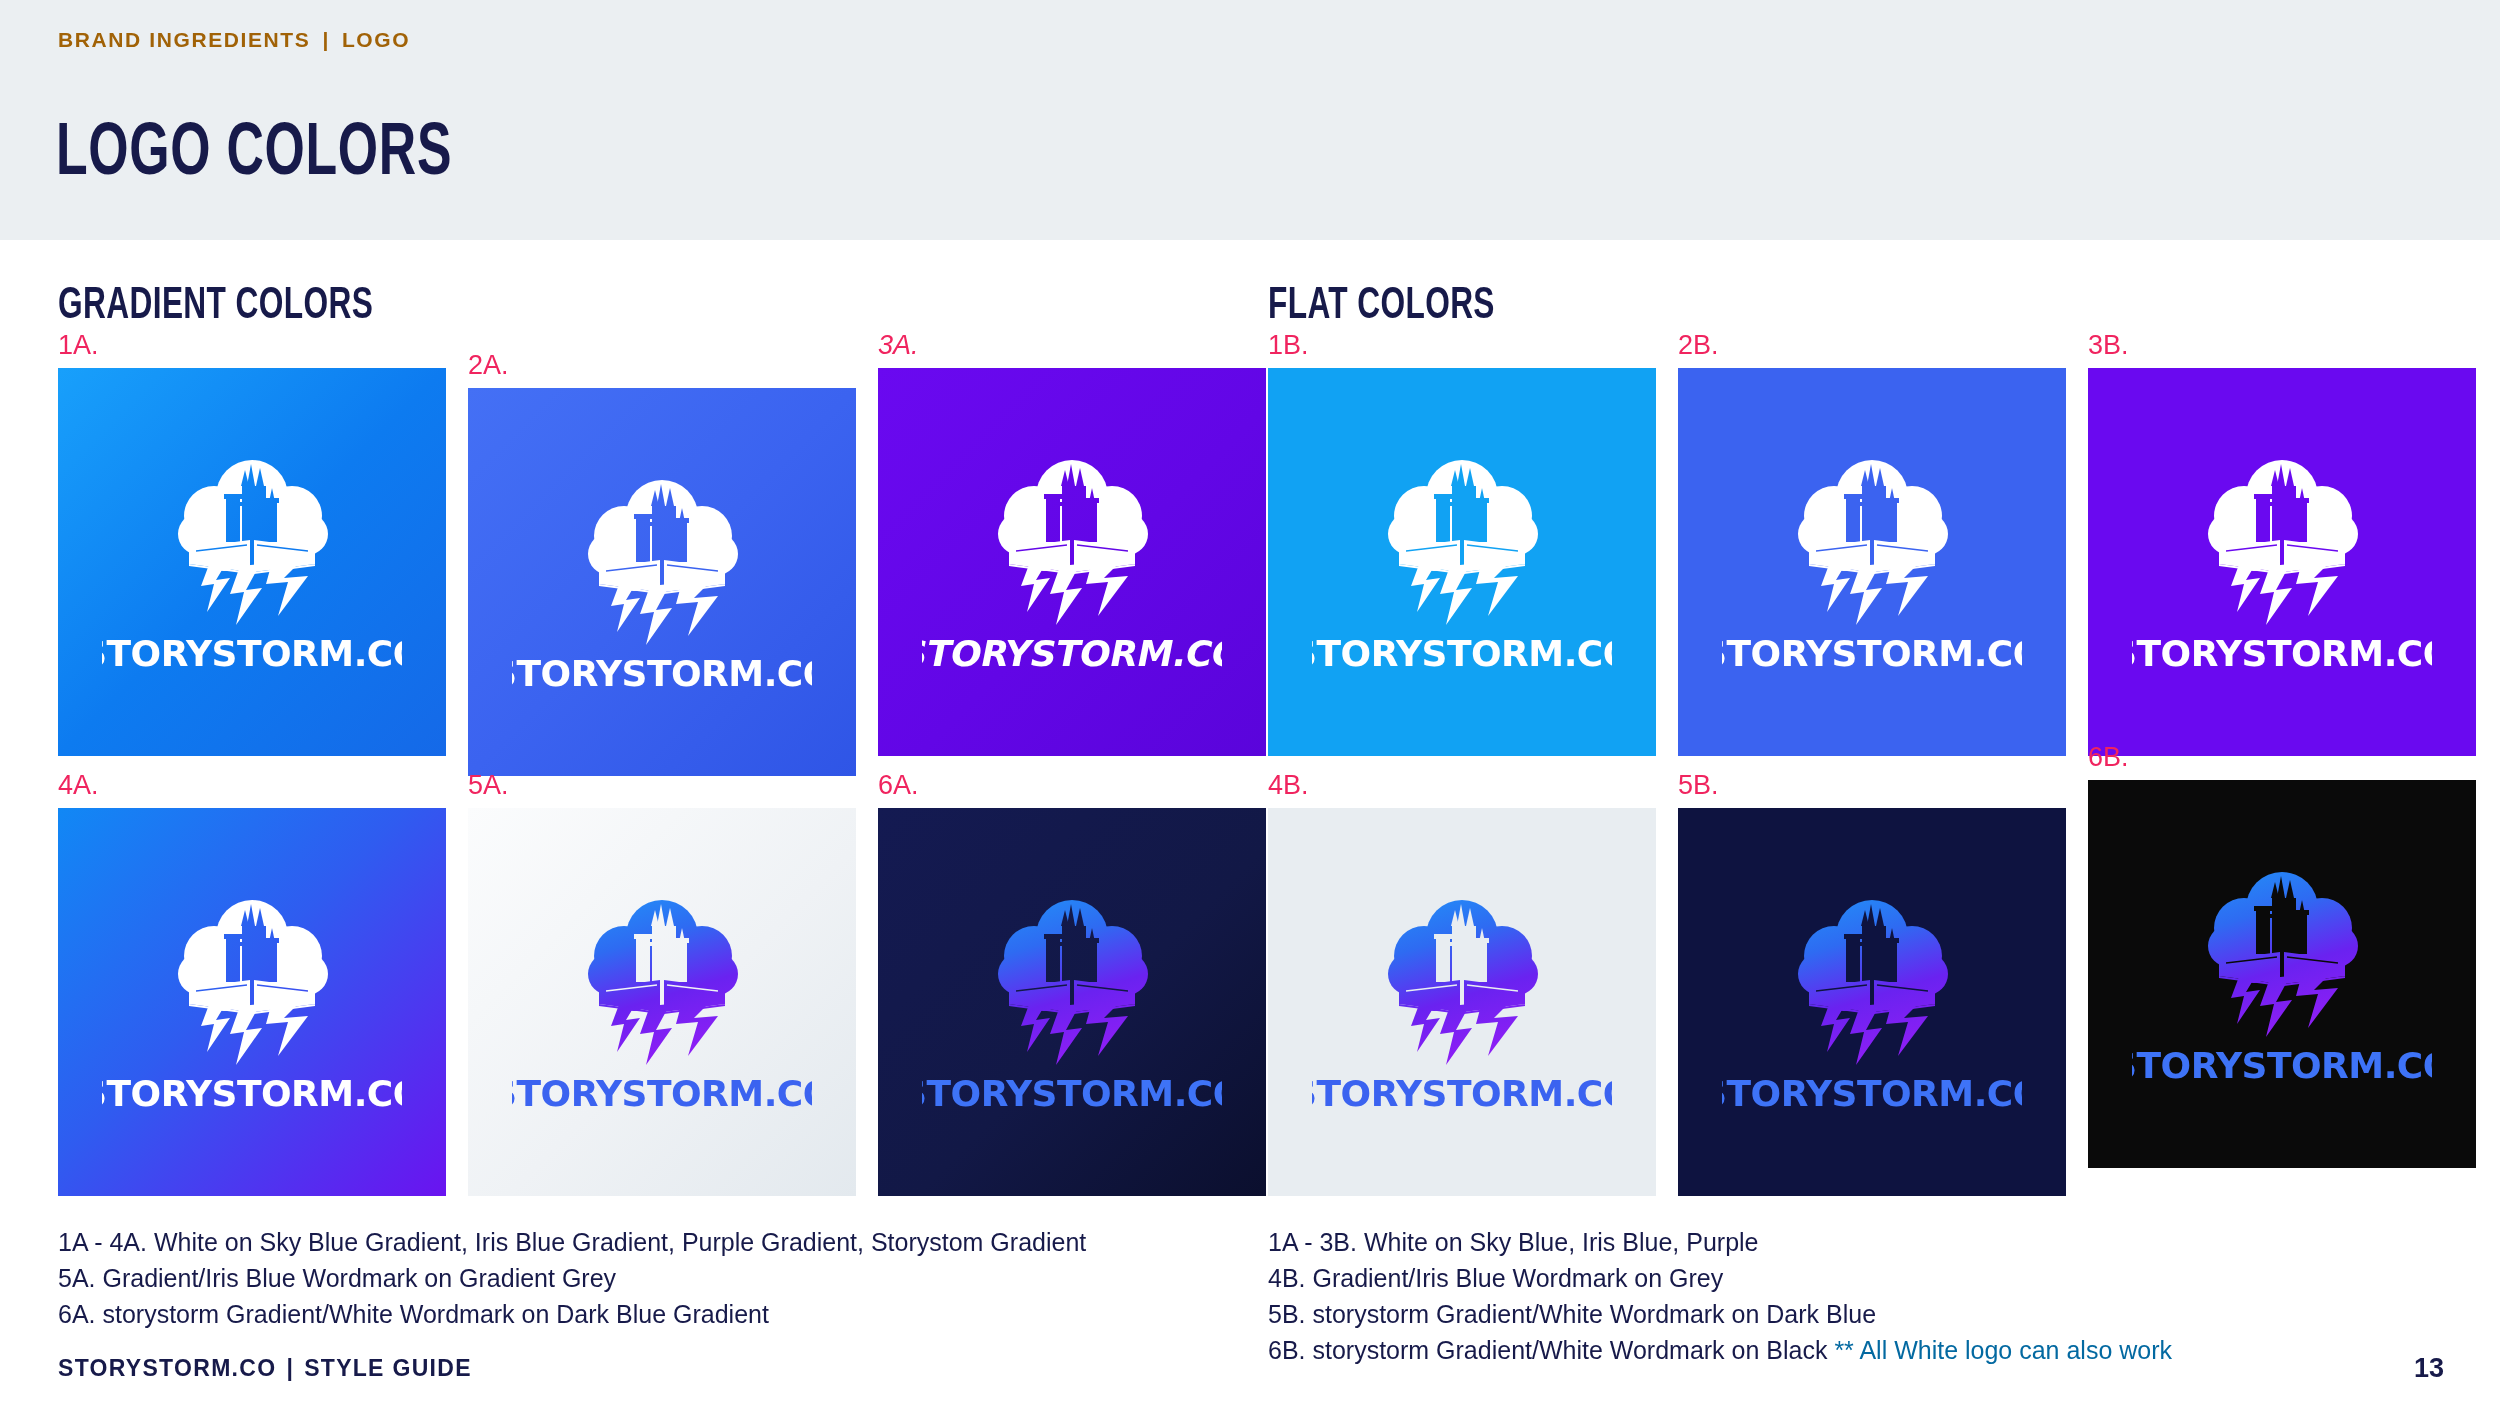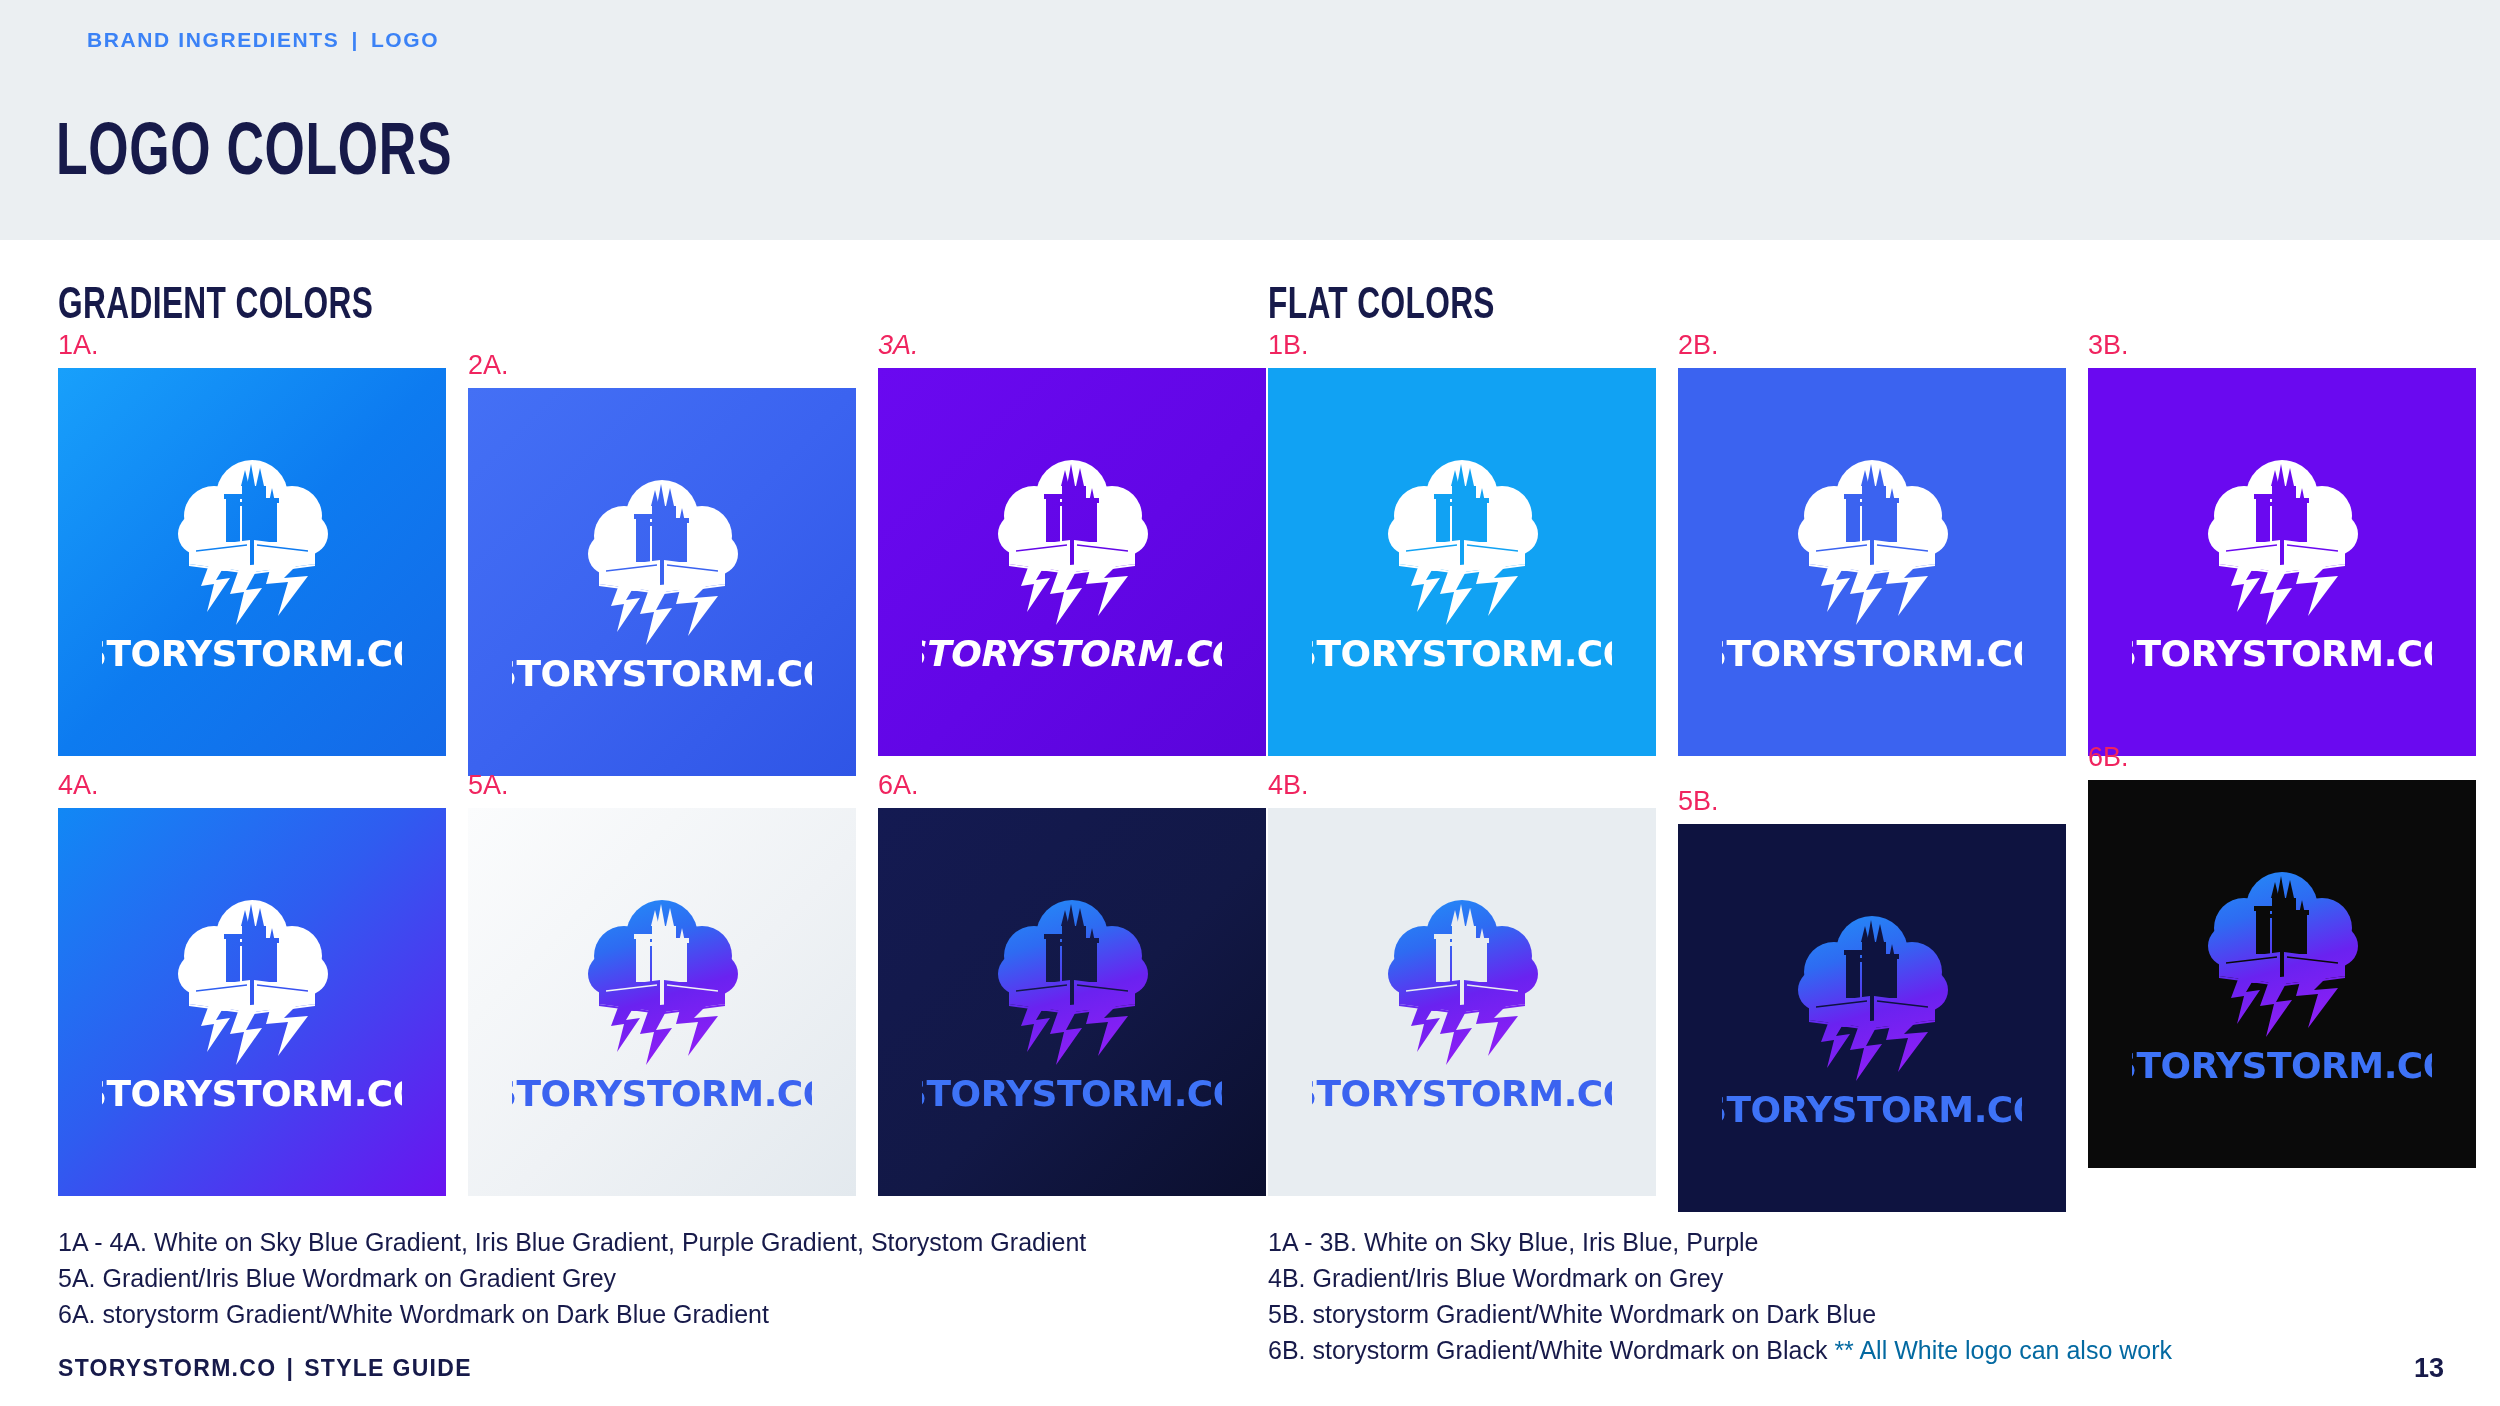--- a/index.html
+++ b/index.html
@@ -12,21 +12,21 @@
   }
 
   
   .header-band {
     position:absolute; left:0; top:0; width:2500px; height:240px;
     background:#EBEFF2;
   }
   .eyebrow {
     position:absolute; left:58px; top:28px;
     font-size:21px; font-weight:bold; letter-spacing:1.6px;
-    color:#3b82f6; white-space:nowrap;margin-left:29px;
+    color:#a16207; white-space:nowrap;
   }
   .eyebrow .sep { padding:0 12px; font-weight:bold; }
   .page-title {
     position:absolute; left:56px; top:106px;
     font-size:74px; font-weight:bold;
     letter-spacing:1px;
     color:#171a4a;
     transform:scaleX(0.70); transform-origin:left top;
     white-space:nowrap;
   }
@@ -785,21 +785,21 @@
       </mask>
     </defs>
     <rect x="0" y="0" width="200" height="175" fill="url(#g9)" mask="url(#m9)"></rect>
   </svg>
   <svg class="wordmark" viewBox="0 0 300 44" preserveAspectRatio="xMidYMid meet">
     <text x="150" y="35" text-anchor="middle" font-family="'DejaVu Sans', sans-serif" font-size="36" font-weight="bold" letter-spacing="-0.5" transform="translate(0,0) scale(1,1)" fill="#3B63F0">STORYSTORM.CO</text>
   </svg>
         </div>
       </div>
     </div>
-    <div class="swatch" style="left: 1678px; top: 808px; margin-top: 16px;">
+    <div class="swatch" style="left: 1678px; top: 808px;">
       <div class="swatch-label">5B.</div>
       <div class="swatch-box" style="background: rgb(14, 19, 64);">
         <div class="logo-wrap">
   <svg class="logo-mark" viewBox="0 0 200 175">
     <defs>
       <linearGradient id="g10" x1="0" y1="0" x2="0.35" y2="1">
         <stop offset="0%" stop-color="#1E9CFA"></stop>
         <stop offset="38%" stop-color="#2E6BF2"></stop>
         <stop offset="70%" stop-color="#6A22F0"></stop>
         <stop offset="100%" stop-color="#8B1FF5"></stop>

